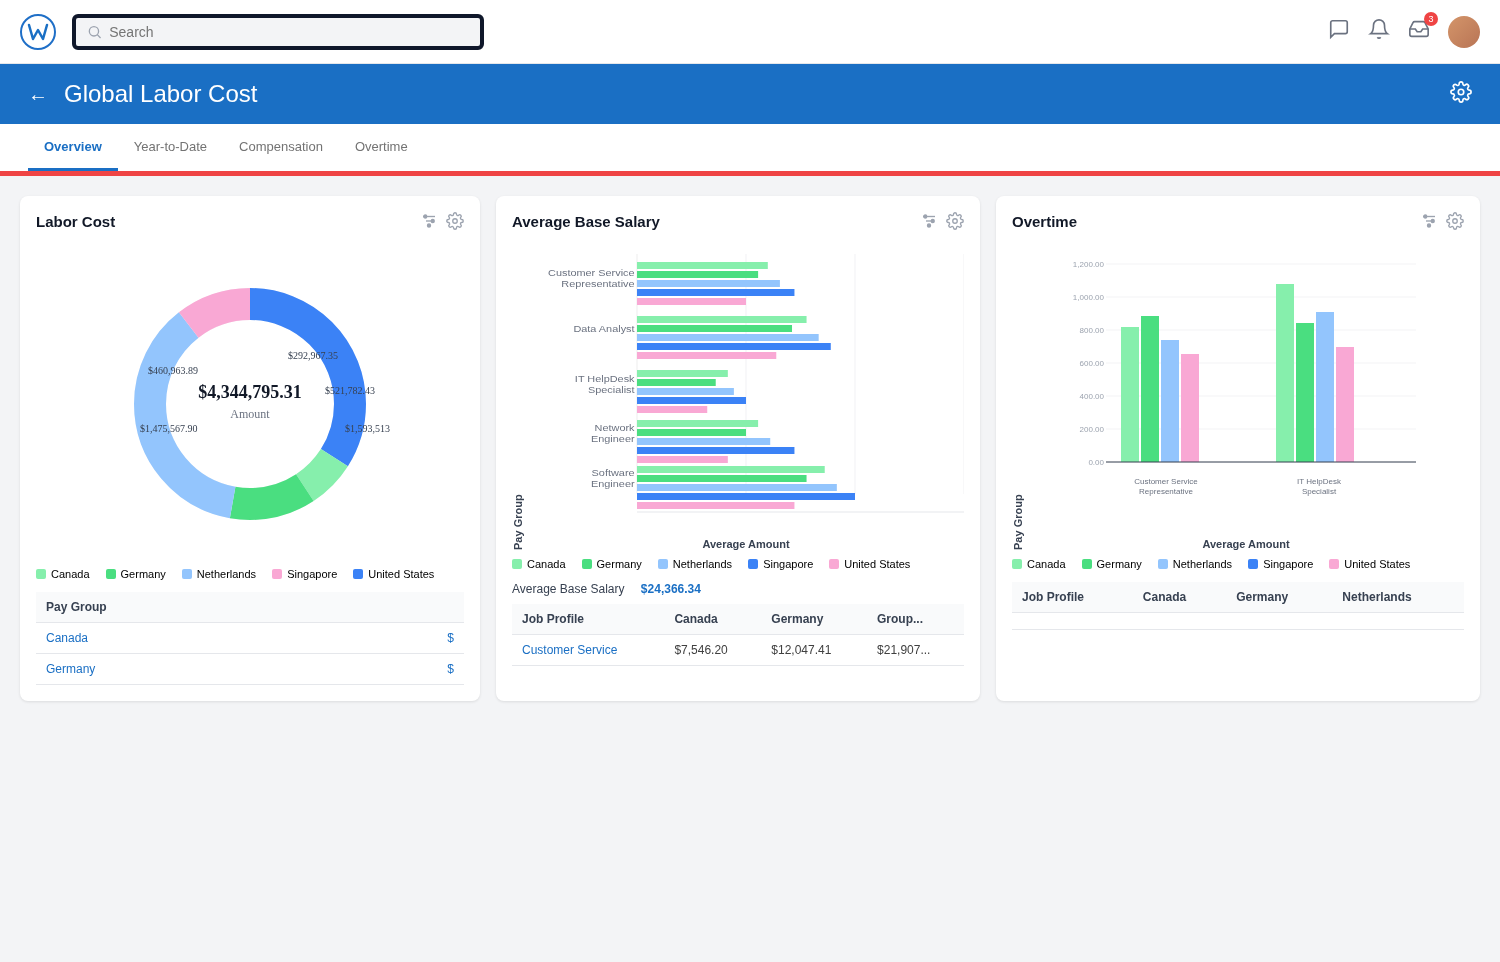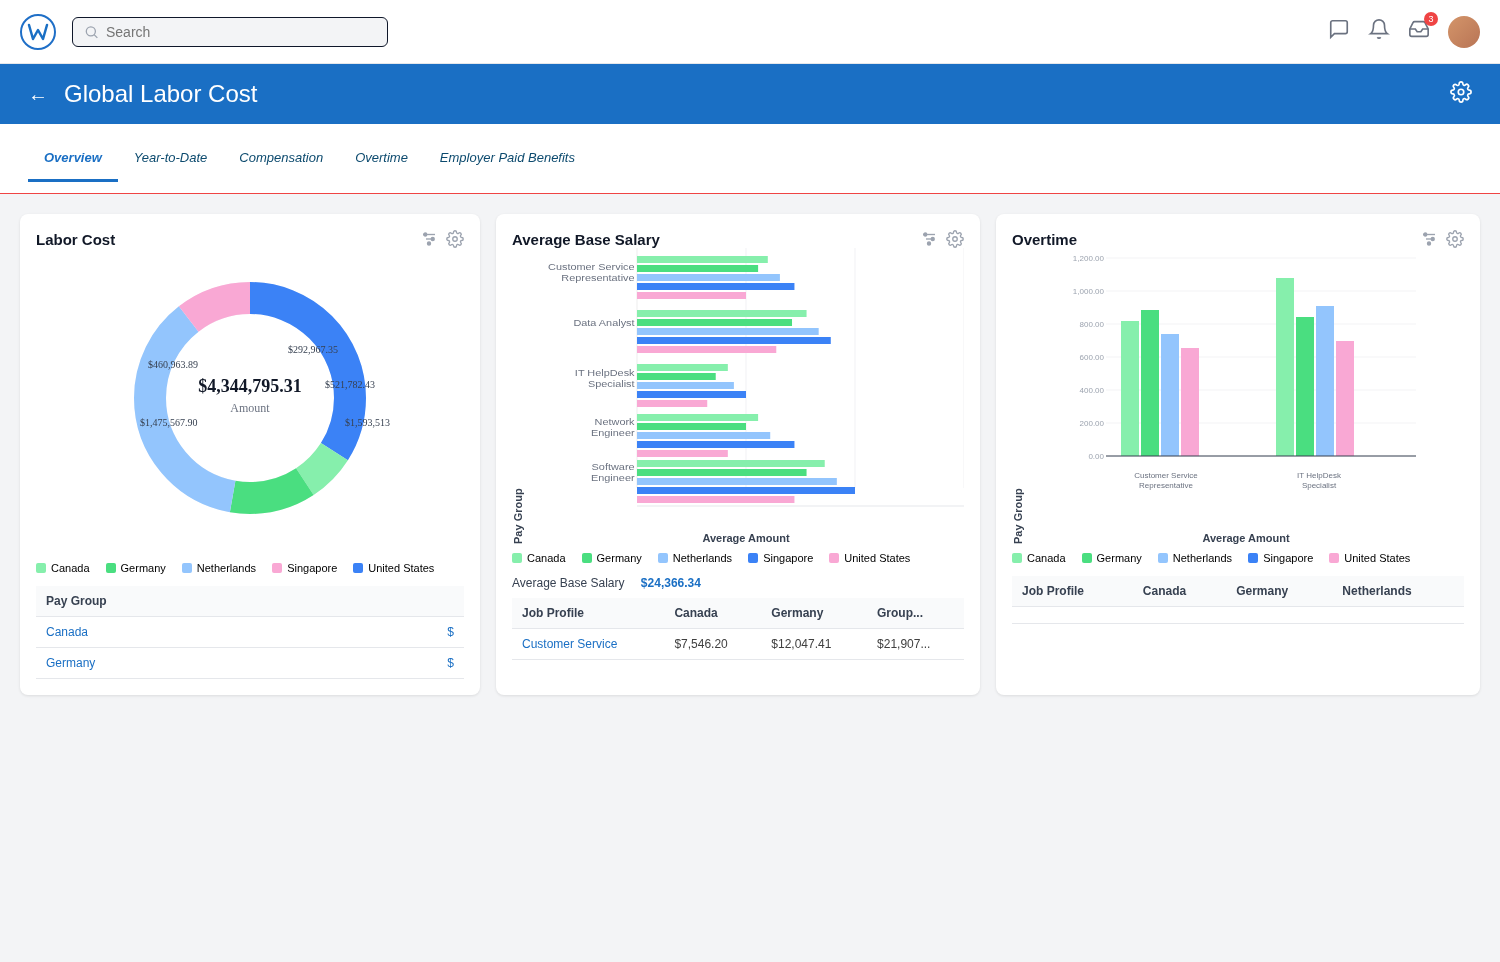--- a/index.html
+++ b/index.html
@@ -19,25 +19,25 @@
       width: 36px; height: 36px;
       background: #fff;
       border: 2px solid #1f6fc7;
       border-radius: 50%;
       display: flex; align-items: center; justify-content: center;
       font-weight: 700; color: #1f6fc7; font-size: 16px;
     }
     .search-bar {
       display: flex; align-items: center;
       background: #f3f4f6;
-      border: 1px solid #0f172a;
+      border: 4px solid #0f172a;
       border-radius: 6px;
       padding: 6px 12px;
       gap: 8px;
-      width: 316px;
+      width: 412px;
     }
     .search-bar input {
       border: none; background: transparent; outline: none; font-size: 14px; color: #6b7280; width: 100%;
     }
     .nav-icons {
       margin-left: auto;
       display: flex; align-items: center; gap: 18px;
     }
     .nav-icon { color: #6b7280; font-size: 20px; cursor: pointer; position: relative; }
     .badge {
@@ -56,29 +56,28 @@
       display: flex; align-items: center; gap: 16px;
     }
     .back-btn { color: #fff; font-size: 20px; cursor: pointer; }
     .page-title { color: #fff; font-size: 24px; font-weight: 400; }
     .gear-btn { margin-left: auto; color: #fff; font-size: 20px; cursor: pointer; }
 
     
     .tabs {
       background: #fff;
       display: flex;
-      padding: 12px 28px;
-      border-bottom: 1px solid #ef4444;
-      font-style: italic;
+      padding: 1px 28px;
+      border-bottom: 5px solid #ef4444;
     }
     .tab {
       padding: 14px 16px;
       cursor: pointer;
       font-size: 13px;
-      color: #0c4a6e;
+      color: #737373;
       border-bottom: 3px solid transparent;
       margin-bottom: -1px;
     }
     .tab.active { color: #1a6fc4; border-bottom-color: #1a6fc4; font-weight: 600; }
 
     
     .main-content {
       padding: 20px;
       display: flex;
       gap: 16px;
@@ -89,21 +88,21 @@
     .card {
       background: #fff;
       border-radius: 8px;
       box-shadow: 0 1px 3px rgba(0,0,0,0.1);
       flex: 1;
       padding: 16px;
       min-width: 0;
     }
     .card-header {
       display: flex; align-items: center; justify-content: space-between;
-      margin-bottom: 0;
+      margin-bottom: 24px;
     }
     .card-title { font-size: 15px; font-weight: 600; color: #111827; }
     .card-icons { display: flex; gap: 8px; color: #9ca3af; font-size: 16px; cursor: pointer; }
 
     
     .donut-container {
       display: flex; justify-content: center; 
       padding: 10px 0 16px;
       position: relative;
       font-family: Liberation Serif, serif;
@@ -190,21 +189,20 @@
       <path d="M19.4 15a1.65 1.65 0 0 0 .33 1.82l.06.06a2 2 0 0 1-2.83 2.83l-.06-.06a1.65 1.65 0 0 0-1.82-.33 1.65 1.65 0 0 0-1 1.51V21a2 2 0 0 1-4 0v-.09A1.65 1.65 0 0 0 9 19.4a1.65 1.65 0 0 0-1.82.33l-.06.06a2 2 0 0 1-2.83-2.83l.06-.06A1.65 1.65 0 0 0 4.68 15a1.65 1.65 0 0 0-1.51-1H3a2 2 0 0 1 0-4h.09A1.65 1.65 0 0 0 4.6 9a1.65 1.65 0 0 0-.33-1.82l-.06-.06a2 2 0 0 1 2.83-2.83l.06.06A1.65 1.65 0 0 0 9 4.68a1.65 1.65 0 0 0 1-1.51V3a2 2 0 0 1 4 0v.09a1.65 1.65 0 0 0 1 1.51 1.65 1.65 0 0 0 1.82-.33l.06-.06a2 2 0 0 1 2.83 2.83l-.06.06A1.65 1.65 0 0 0 19.4 9a1.65 1.65 0 0 0 1.51 1H21a2 2 0 0 1 0 4h-.09a1.65 1.65 0 0 0-1.51 1z"></path>
     </svg>
   </span>
 </div>
 
 <div class="tabs">
   <div class="tab active">Overview</div>
   <div class="tab">Year-to-Date</div>
   <div class="tab">Compensation</div>
   <div class="tab">Overtime</div>
-  <div class="tab">Employer Paid Benefits</div>
 </div>
 
 <div class="main-content">
 
   <div class="card" style="max-width:460px">
     <div class="card-header">
       <span class="card-title">Labor Cost</span>
       <div class="card-icons">
         <svg width="18" height="18" viewBox="0 0 24 24" fill="none" stroke="#9ca3af" stroke-width="1.8">
           <line x1="4" y1="6" x2="20" y2="6"></line>

